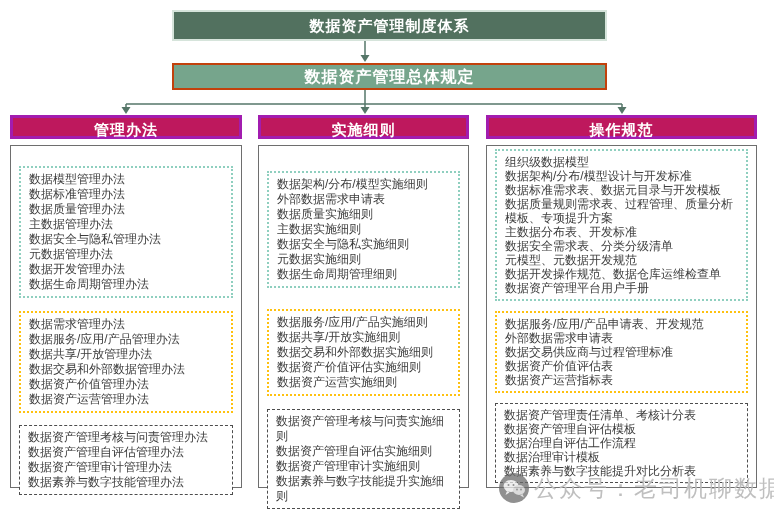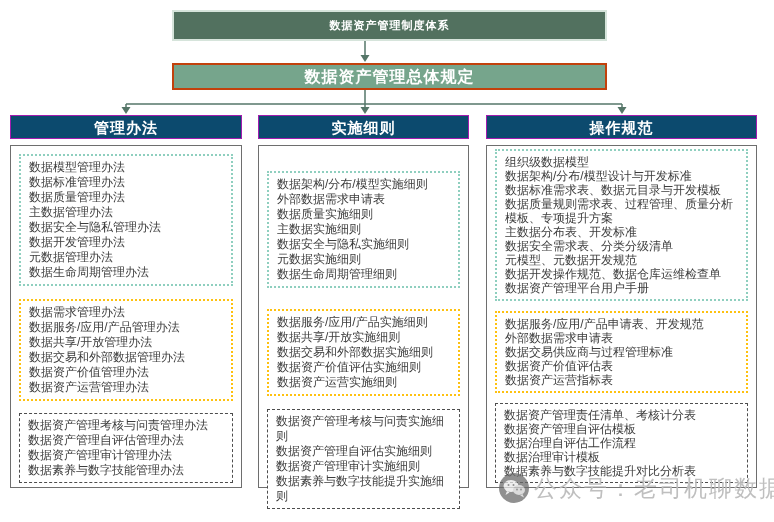--- a/index.html
+++ b/index.html
@@ -4,46 +4,46 @@
 <style>
   html,body{margin:0;padding:0;background:#ffffff;}
   .stage{
     position:relative;width:774px;height:522px;background:#ffffff;
     font-family:"Liberation Sans",sans-serif;overflow:hidden;
   }
   svg.connectors{position:absolute;left:0;top:0;z-index:1;}
   .title-box{
     position:absolute;left:172px;top:10px;width:431px;height:27px;
     background:#52715f;border:2px solid #d6e4db;
-    color:#ffffff;font-size:11px;font-weight:bold;text-align:center;line-height:27px;
+    color:#ffffff;font-size:15px;font-weight:bold;text-align:center;line-height:27px;
     letter-spacing:1px;z-index:2;
   }
   .subtitle-box{
     position:absolute;left:172px;top:63px;width:431px;height:23px;
     background:#76a58c;border:2px solid #c2410c;
     color:#ffffff;font-size:16px;font-weight:bold;text-align:center;line-height:23px;
     letter-spacing:1px;z-index:2;
   }
   .col{position:absolute;top:115px;z-index:2;}
   .col-header{
-    height:24px;line-height:24px;background:#0c4a6e;border:1px solid #a21caf;
+    height:24px;line-height:24px;background:#be185d;border:3px solid #a21caf;
     color:#ffffff;font-size:15px;font-weight:bold;text-align:center;letter-spacing:1px;
     box-sizing:border-box;
   }
   .col-body{
     margin-top:6px;background:#ffffff;border:1px solid #6e6e6e;height:343px;
     box-sizing:border-box;padding:0 8px;
   }
   .ibox{box-sizing:border-box;padding:4px 8px;background:#ffffff;}
   .box-resource{border:2px dotted #8fcfbf;}
   .box-asset{border:2px dotted #fec110;}
   .box-assess{border:1px dashed #4d4d4d;}
   .item{font-size:12px;line-height:15px;color:#3d3d3d;white-space:normal;}
   
-  .c1{padding-top:8px;}
+  .c1{padding-top:20px;}
   .c1 .ibox:nth-child(1){margin-bottom:13px;}
   .c1 .ibox:nth-child(2){margin-bottom:12px;}
   .c2{padding-top:25px;}
   .c2 .ibox:nth-child(1){margin-bottom:21px;}
   .c2 .ibox:nth-child(2){margin-bottom:13px;}
   .c3{padding-top:3px;}
   .c3 .ibox:nth-child(1){margin-bottom:10px;}
   .c3 .ibox:nth-child(2){margin-bottom:10px;}
   .c3 .item{line-height:14px;}
   .legend{position:absolute;left:0;top:492px;width:698px;height:22px;z-index:7;margin-top:40px;}
@@ -89,22 +89,22 @@
 
   <div class="col" style="left:10px;width:232px;">
     <div class="col-header">管理办法</div>
     <div class="col-body c1">
       <div class="ibox box-resource">
           <div class="item">数据模型管理办法</div>
           <div class="item">数据标准管理办法</div>
           <div class="item">数据质量管理办法</div>
           <div class="item">主数据管理办法</div>
           <div class="item">数据安全与隐私管理办法</div>
+          <div class="item">元数据管理办法</div>
           <div class="item">数据开发管理办法</div>
-          <div class="item">元数据管理办法</div>
           <div class="item">数据生命周期管理办法</div>
         </div>
       <div class="ibox box-asset">
           <div class="item">数据需求管理办法</div>
           <div class="item">数据服务/应用/产品管理办法</div>
           <div class="item">数据共享/开放管理办法</div>
           <div class="item">数据交易和外部数据管理办法</div>
           <div class="item">数据资产价值管理办法</div>
           <div class="item">数据资产运营管理办法</div>
         </div>

